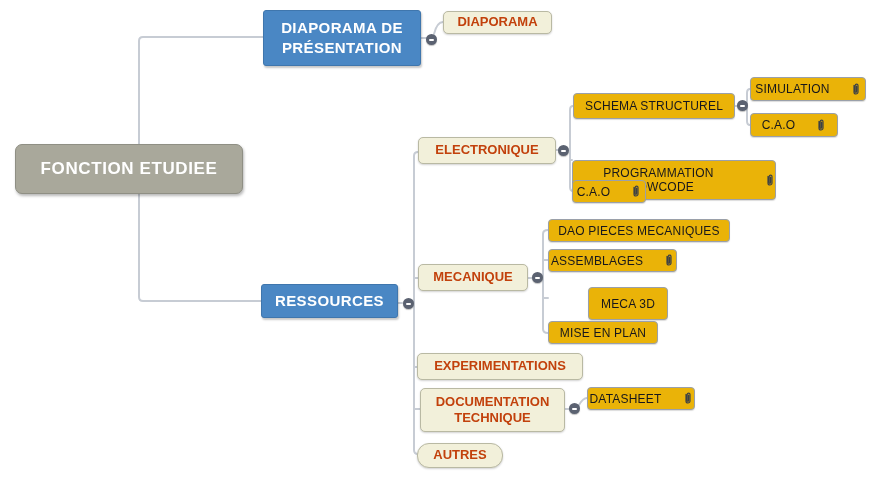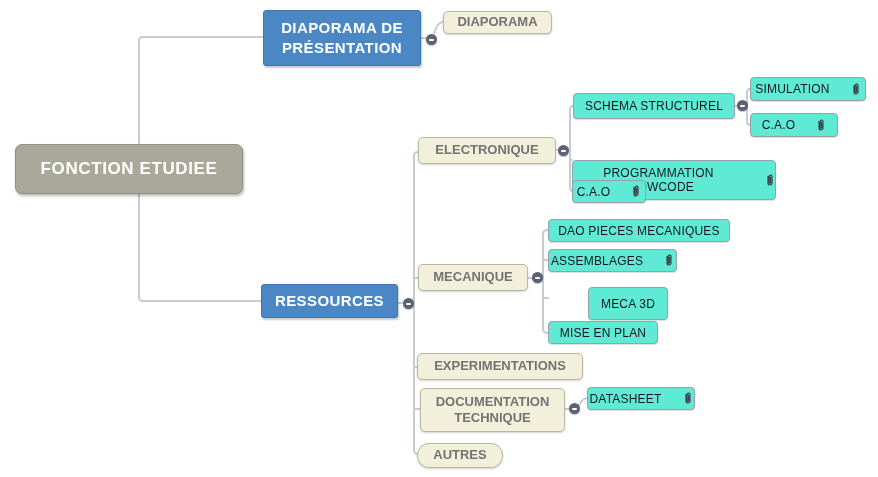--- a/index.html
+++ b/index.html
@@ -18,25 +18,25 @@
     color:#ffffff;font-weight:bold;font-size:17px;letter-spacing:.6px;
     box-shadow:1px 2px 3px rgba(0,0,0,.28);
   }
   .node-blue{
     background:#4a87c4;border:1px solid #3f76ad;border-radius:3px;
     color:#ffffff;font-weight:bold;font-size:15px;letter-spacing:.4px;line-height:1.35;
     box-shadow:1px 2px 2px rgba(0,0,0,.22);
   }
   .node-cream{
     background:#f2f0da;border:1px solid #b9b9a3;border-radius:5px;
-    color:#737373;font-weight:bold;font-size:13px;line-height:1.25;
+    color:#c2410c;font-weight:bold;font-size:13px;line-height:1.25;
     box-shadow:0 1px 2px rgba(0,0,0,.18);
   }
   .node-white{
-    background:#5eead4;border:1px solid #9aa0aa;border-radius:4px;
+    background:#eab308;border:1px solid #9aa0aa;border-radius:4px;
     color:#17171c;font-weight:400;font-size:12px;letter-spacing:.2px;
     box-shadow:0 1px 1px rgba(0,0,0,.14);
     gap:19px;
   }
   .clip{display:inline-flex;align-items:center;margin-left:2px;}
   .collapse-btn{
     position:absolute;z-index:3;width:11px;height:11px;border-radius:50%;
     background:#5b6271;display:flex;align-items:center;justify-content:center;
     cursor:pointer;box-shadow:0 1px 1px rgba(0,0,0,.25);
   }

